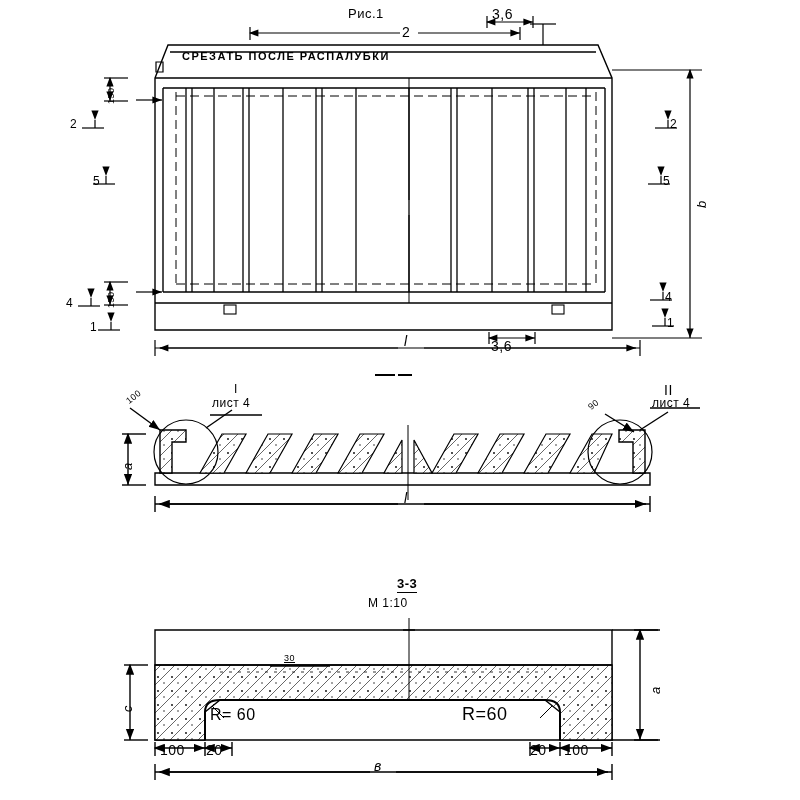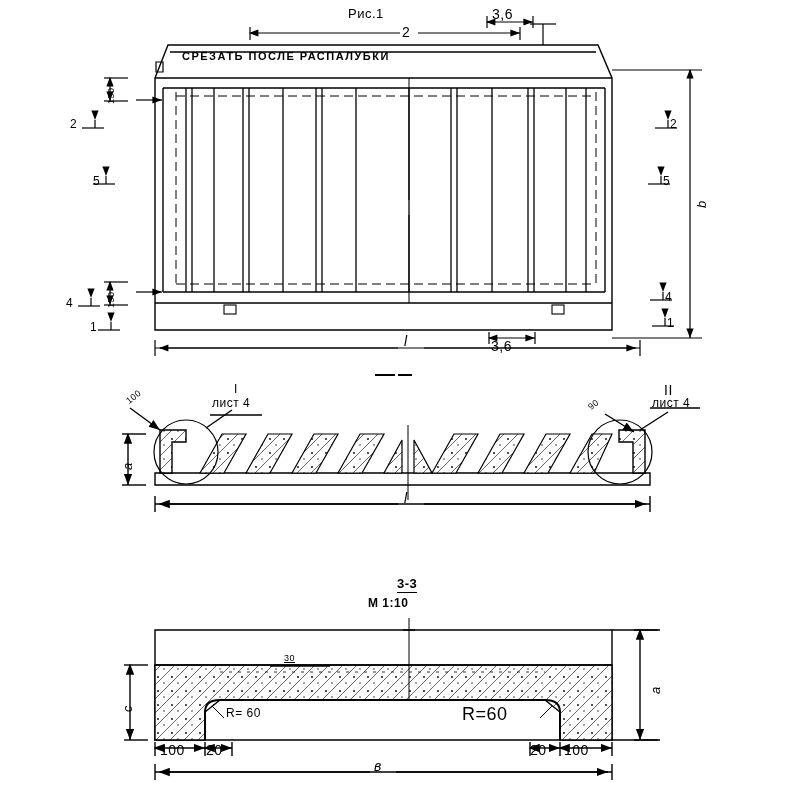--- a/index.html
+++ b/index.html
@@ -302,24 +302,24 @@
   <div class="lbl" style="left:212px; top:396px; font-size:12px;">лист 4</div>
   <div class="lbl" style="left:664px; top:382px; font-size:14px;">II</div>
   <div class="lbl" style="left:652px; top:396px; font-size:12px;">лист 4</div>
 
   <div class="lbl tiny" style="left:124px; top:398px; transform:rotate(-38deg); transform-origin:left top;">100</div>
   <div class="lbl tiny" style="left:586px; top:404px; transform:rotate(-38deg); transform-origin:left top;">90</div>
   <div class="lbl italic rot90" style="left:120px; top:470px; font-size:13px;">a</div>
   <div class="lbl italic" style="left:404px; top:490px; font-size:14px;">l</div>
 
   <div class="lbl big bold underline-fig" style="left:397px; top:576px;">3-3</div>
-  <div class="lbl" style="left:368px; top:596px; font-size:12px;font-weight:bold;">М 1:10</div>
+  <div class="lbl" style="left:368px; top:596px; font-size:12px;">М 1:10</div>
 
   <div class="lbl tiny" style="left:284px; top:653px;text-decoration:underline;">30</div>
-  <div class="lbl" style="left:226px; top:706px; font-size:12px;">R= 60</div>
+  <div class="lbl" style="left:210px; top:706px; font-size:16px;">R= 60</div>
   <div class="lbl" style="left:462px; top:704px; font-size:18px;">R=60</div>
 
   <div class="lbl italic rot90" style="left:120px; top:712px; font-size:13px;">c</div>
   <div class="lbl italic rot90" style="left:648px; top:694px; font-size:13px;">a</div>
 
   <div class="lbl small" style="left:160px; top:742px;">100</div>
   <div class="lbl small" style="left:206px; top:742px;">20</div>
   <div class="lbl small" style="left:530px; top:742px;">20</div>
   <div class="lbl small" style="left:564px; top:742px;">100</div>
   <div class="lbl italic" style="left:374px; top:758px; font-size:14px;">в</div>

